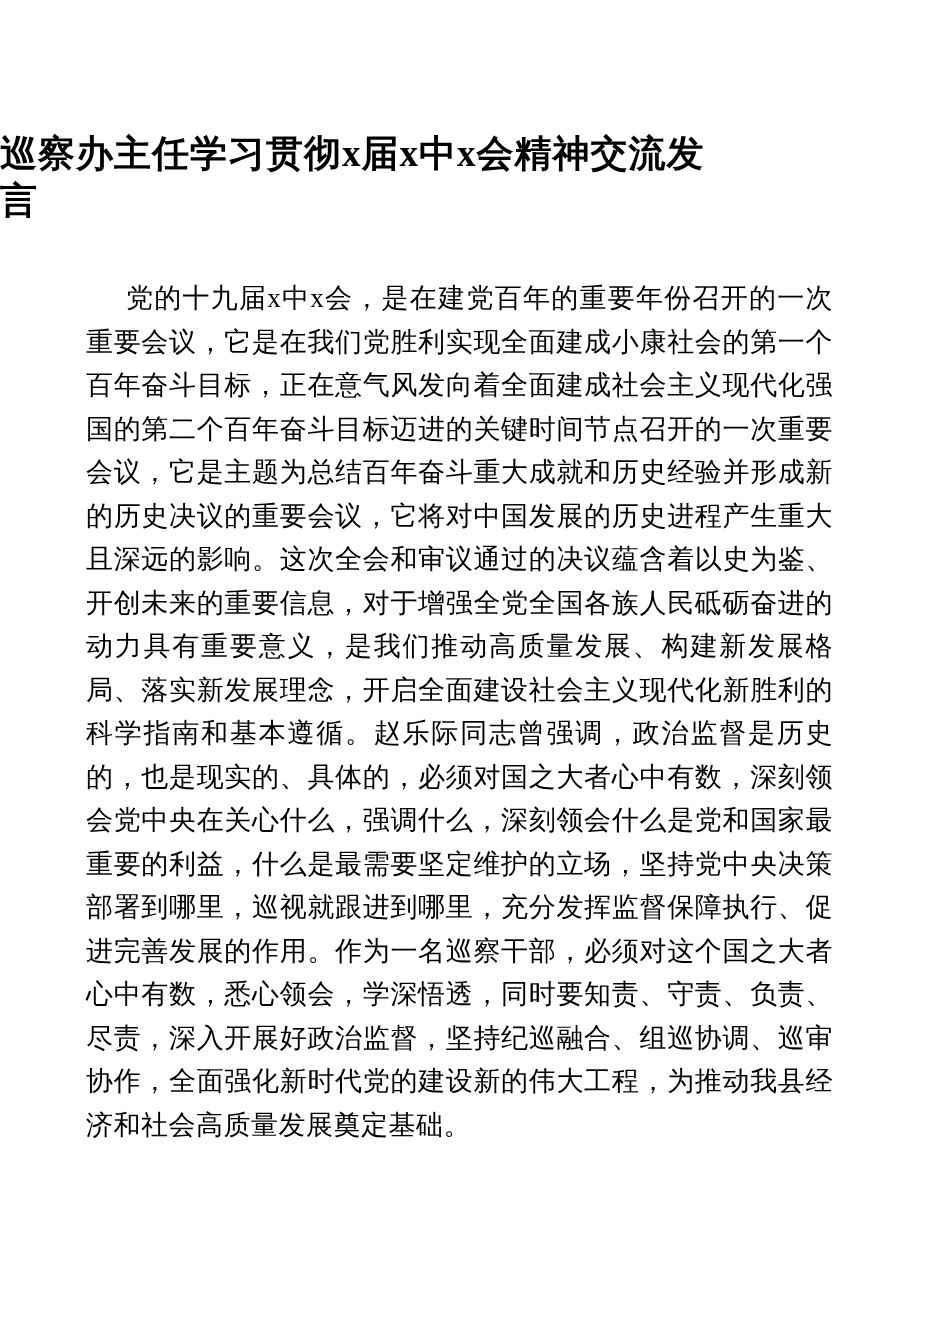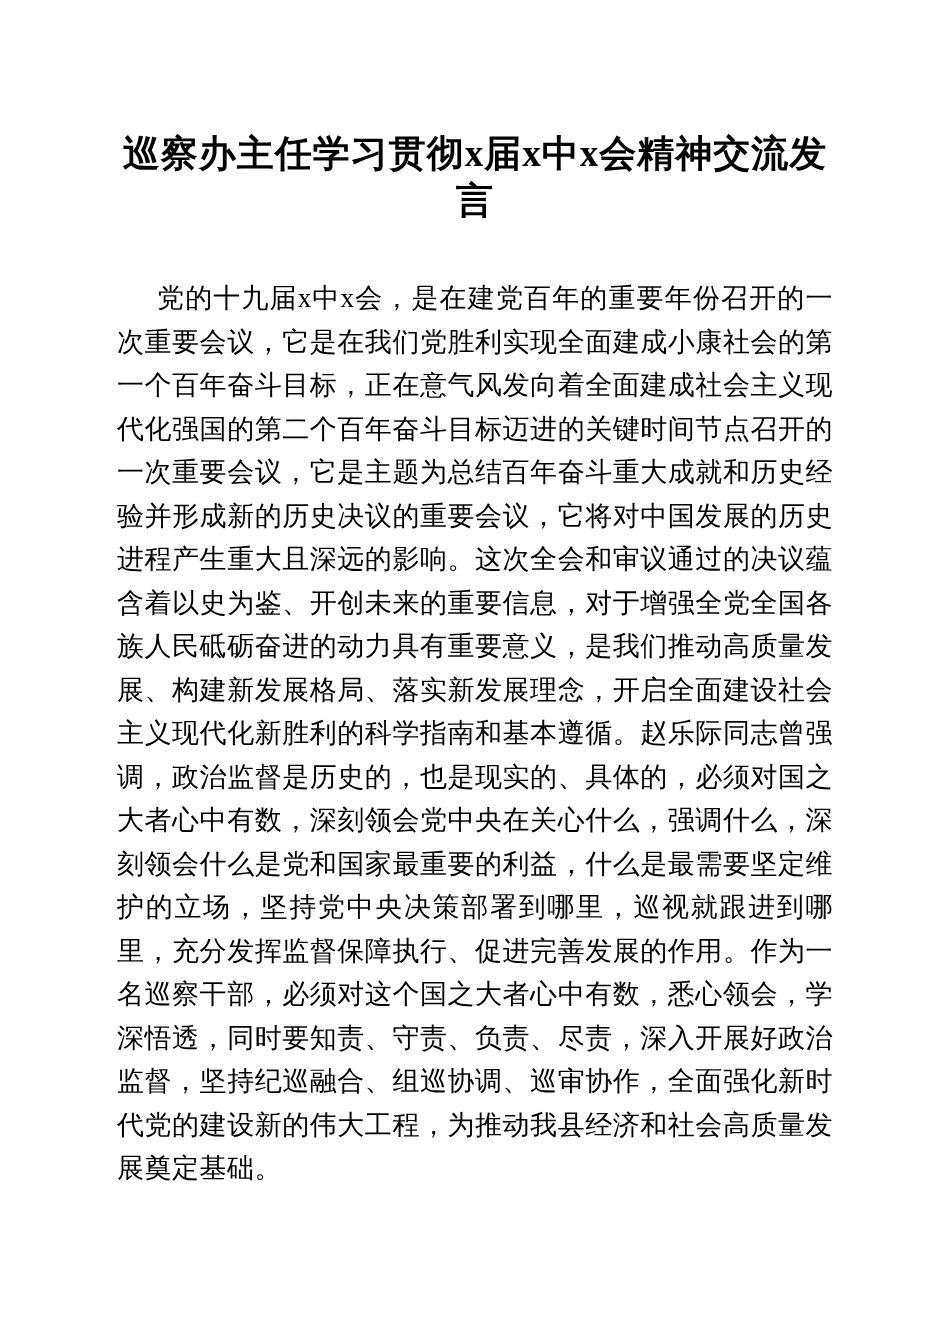--- a/index.html
+++ b/index.html
@@ -12,33 +12,33 @@
     width: 950px;
     height: 1344px;
     background: #ffffff;
     color: #000000;
     overflow: hidden;
     font-family: "Liberation Serif", "DejaVu Serif", serif;
   }
   .doc-title {
     margin: 0;
     padding-top: 130px;
-    text-align: center;
+    text-align: left;
     font-family: "Liberation Serif", "DejaVu Serif", serif;
     font-weight: bold;
     font-size: 37px;
     line-height: 47px;
     letter-spacing: 1px;
     color: #000000;
   }
   .title-line {
     display: block;
   }
   .doc-body {
-    margin: 53px 117px 0 117px;
+    margin: 53px 117px 0 86px;
     font-family: "Liberation Serif", "DejaVu Serif", serif;
     font-size: 27px;
     line-height: 43.5px;
     letter-spacing: 0.5px;
     text-align: justify;
     text-justify: inter-character;
     text-indent: 40px;
     color: #000000;
   }
 </style>

